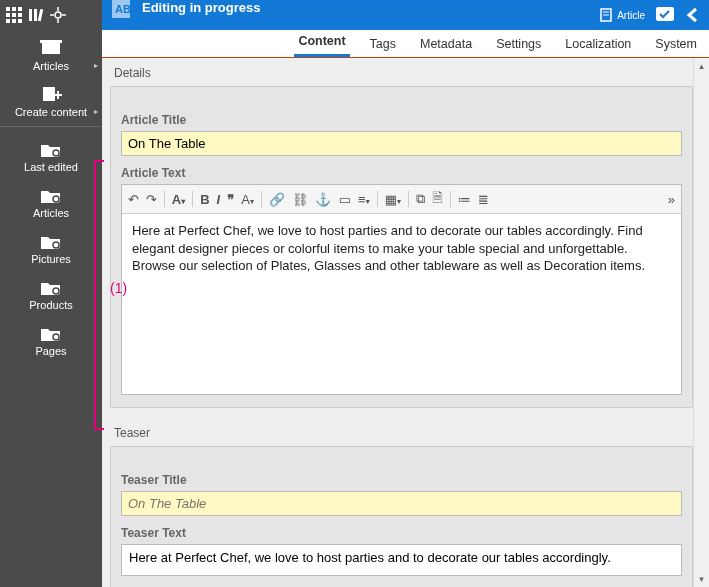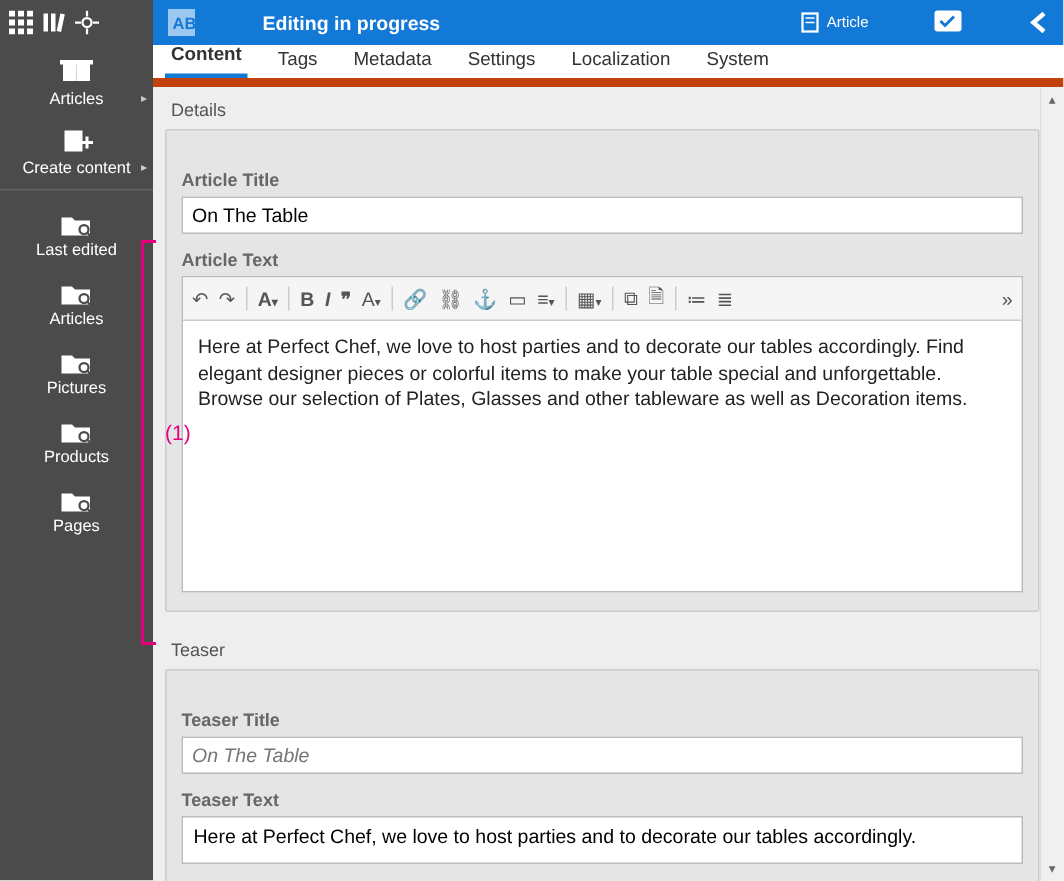--- a/index.html
+++ b/index.html
@@ -6,35 +6,35 @@
 body { width: 709px; height: 587px; overflow: hidden; background: #fff; display: flex; }
 
 .sidebar { width: 102px; background: #4b4b4b; display: flex; flex-direction: column; color: #fff; font-size: 11px; }
 .sidebar-top { height: 30px; background: #4b4b4b; display: flex; align-items: center; padding: 0 6px; gap: 6px; }
 .sidebar-item { display: flex; flex-direction: column; align-items: center; padding: 8px 0 4px; cursor: pointer; position: relative; }
 .sidebar-item .lbl { margin-top: 2px; }
 .sidebar-item .chev { position: absolute; right: 4px; bottom: 6px; font-size: 8px; color: #ccc; }
 .sidebar hr { border: none; border-top: 1px solid #666; margin: 4px 0; }
 
 .main { flex: 1; display: flex; flex-direction: column; position: relative; }
-.topbar { height: 30px; background: #1379d6; color: #fff; display: flex; align-items: center; padding: 0 10px; font-size: 13px; font-weight: 600; gap: 33px; }
+.topbar { height: 30px; background: #1379d6; color: #fff; display: flex; padding: 0 10px; font-size: 13px; font-weight: 600; }
 .topbar .title { margin-left: 12px; }
 .topbar .spacer { flex: 1; }
 .topbar .tb-item { margin-left: 10px; display: flex; align-items: center; gap: 4px; font-size: 10px; font-weight: 400; }
 
-.tabs { height: 28px; background: #fff; border-bottom: 6px solid #c2410c; display: flex; align-items: flex-end; padding: 0 8px; gap: 16px; font-size: 12.5px; }
+.tabs { height: 28px; background: #fff; border-bottom: 1px solid #c2410c; display: flex; align-items: flex-end; padding: 0 8px; gap: 16px; font-size: 12.5px; justify-content: flex-end; }
 .tab { padding: 6px 4px; cursor: pointer; color: #333; }
 .tab.active { font-weight: 700; border-bottom: 3px solid #1379d6; }
 
 .content-area { flex: 1; overflow-y: auto; background: #eee; padding: 0 16px 12px 8px; position: relative; }
 .section-head { font-size: 12px; font-weight: 400; color: #555; padding: 8px 4px 6px; }
 
 .panel { background: #e5e5e5; border: 1px solid #ccc; border-radius: 2px; padding: 10px 10px 12px; margin-bottom: 10px; }
 .field-label { font-size: 12px; font-weight: 700; color: #666; margin: 16px 0 4px; }
-.text-input { width: 100%; border: 1px solid #bbb; padding: 4px 6px; font-size: 13px; background: #ffffff; }
+.text-input { width: 100%; border: 1px solid #bbb; padding: 4px 6px; font-size: 13px; background: #fef9c3; }
 .text-input.placeholder { color: #888; font-style: italic; }
 
 .editor { border: 1px solid #bbb; background: #fff; }
 .editor-toolbar { border-bottom: 1px solid #ccc; padding: 3px 6px; display: flex; align-items: center; gap: 7px; color: #555; font-size: 13px; background: #f5f5f5; }
 .editor-toolbar .sep { width: 1px; height: 16px; background: #ccc; }
 .editor-body { min-height: 180px; padding: 8px 10px; font-size: 13px; color: #222; line-height: 1.35; }
 .text-area { width: 100%; min-height: 32px; border: 1px solid #bbb; padding: 5px 7px; font-size: 13px; background: #fff; }
 
 .annotation { position: absolute; left: 106px; top: 160px; color: #e6007e; font-size: 14px; pointer-events: none; }
 .annotation .bracket { position: absolute; left: -12px; top: 0; width: 10px; height: 270px; border-left: 2px solid #e6007e; border-top: 2px solid #e6007e; border-bottom: 2px solid #e6007e; }

